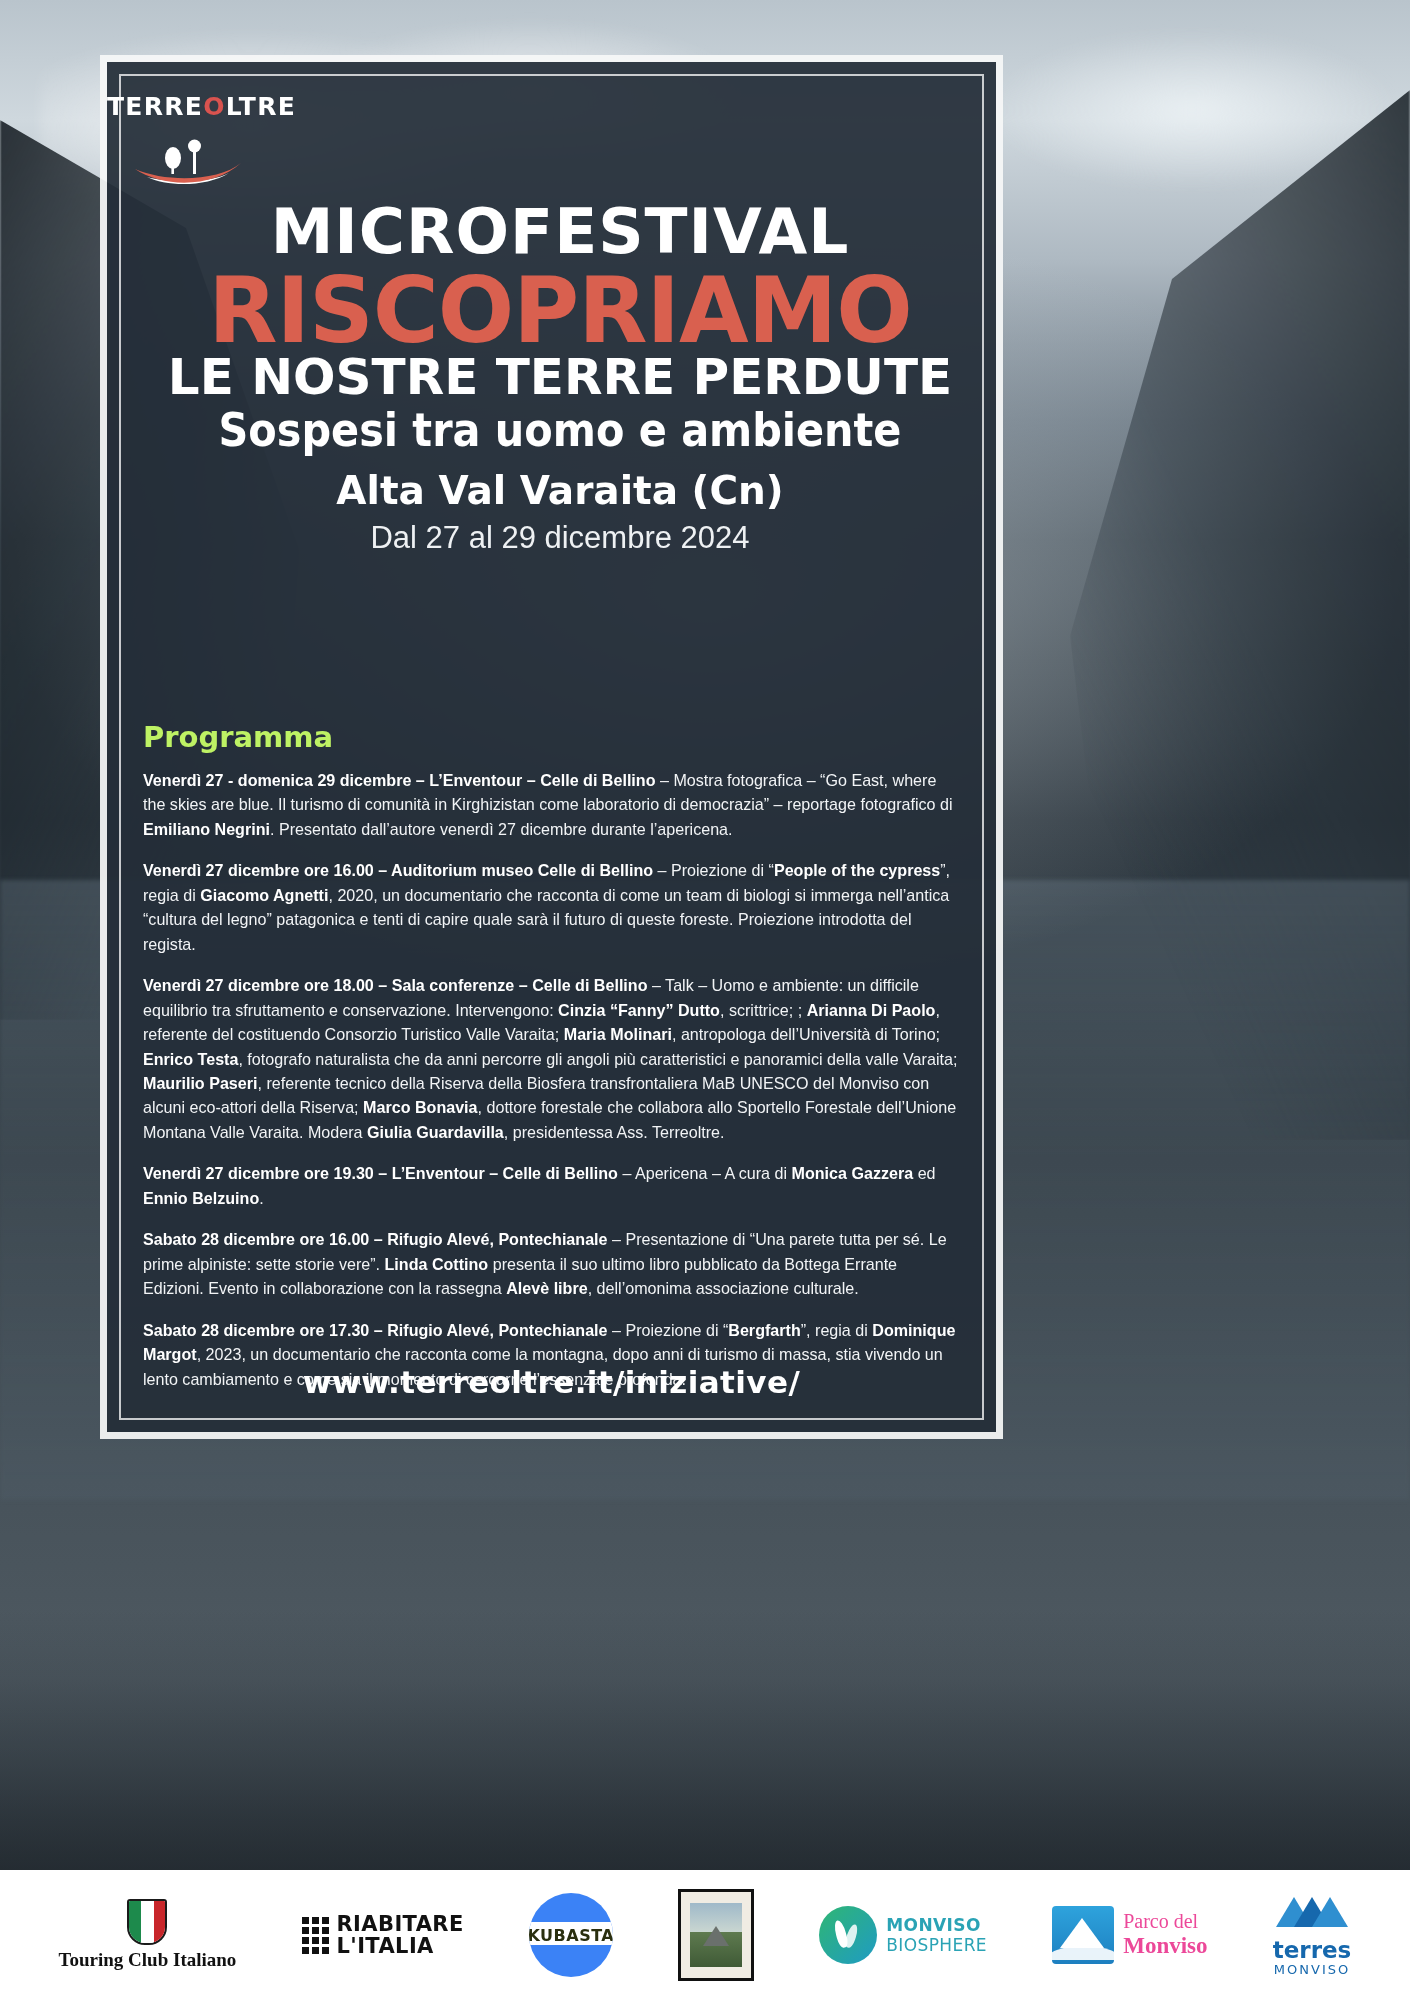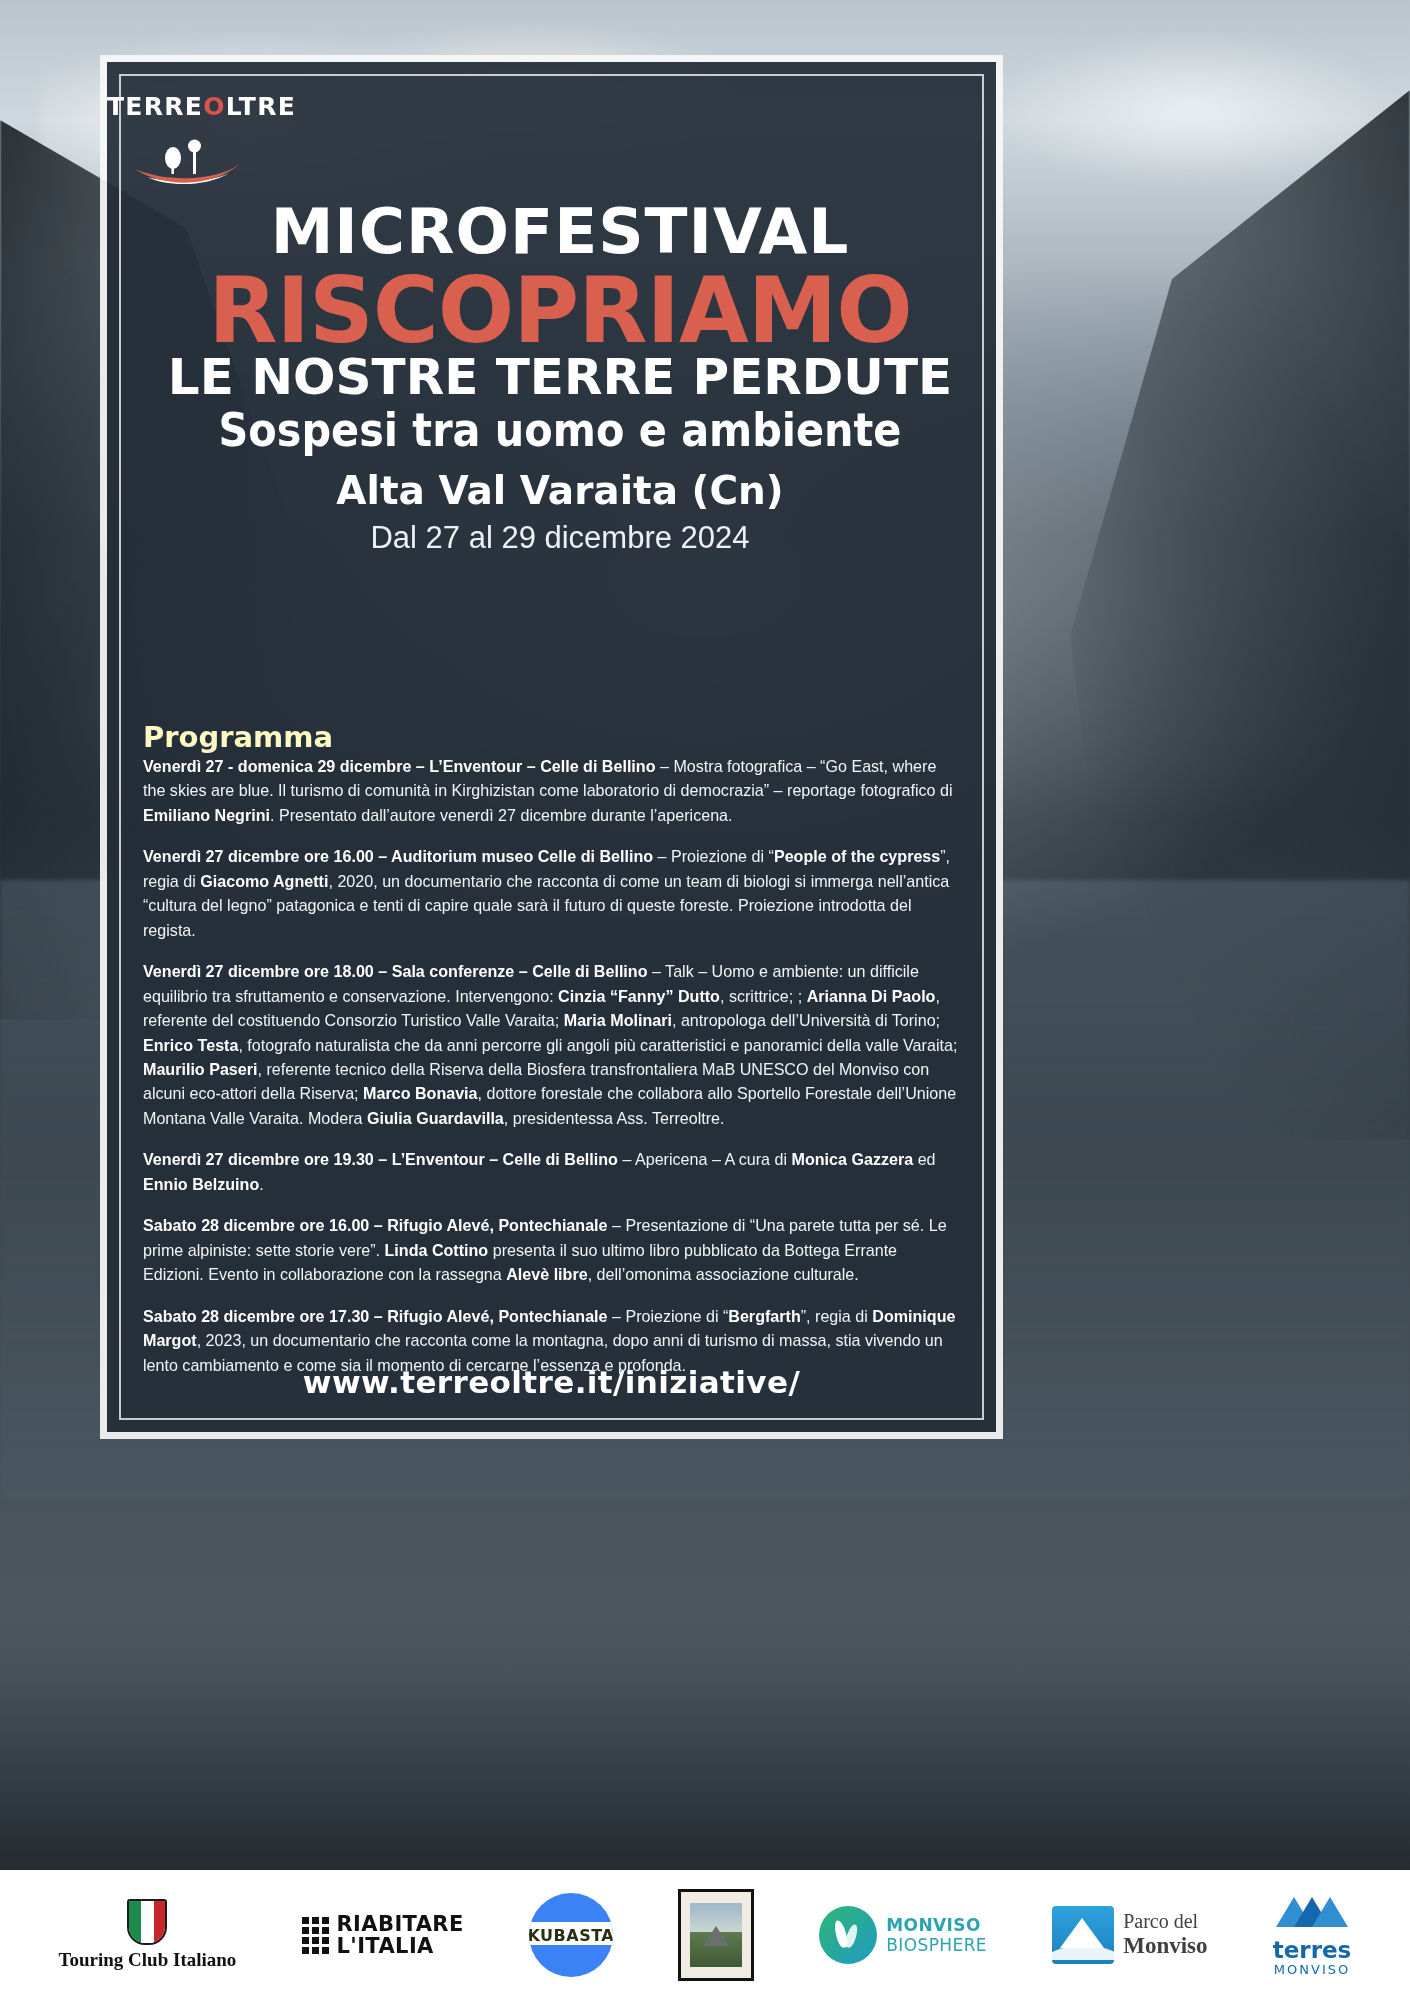--- a/index.html
+++ b/index.html
@@ -167,21 +167,22 @@
   .prog {
     position: absolute;
     left: 36px;
     right: 36px;
     top: 658px;
   }
   .prog-title {
     font-family: "DejaVu Sans", sans-serif;
     font-weight: 700;
     font-size: 29px;
-    color: #fef9c3;
+    color: #bef264;
+    margin-bottom: 14px;
   }
   .entry {
     font-family: "Liberation Sans", sans-serif;
     font-size: 16.1px;
     line-height: 1.52;
     color: #f2f4f6;
     margin-bottom: 17px;
     text-align: left;
   }
   .entry b { font-weight: 700; color: #ffffff; }
@@ -341,21 +342,21 @@
   .sp-parco .mark .wave {
     position: absolute; left: -6px; bottom: 4px; width: 120%; height: 14px;
     background: #ffffff;
     border-radius: 50% 50% 0 0 / 100% 100% 0 0;
     opacity: 0.9;
   }
   .sp-parco .txt {
     font-family: "Liberation Serif", serif;
     font-size: 20px;
     line-height: 1.15;
-    color: #404040;
+    color: #ec4899;
   }
   .sp-parco .txt .l2 { font-weight: 700; font-size: 23px; }
 
   .sp-terres { display: flex; flex-direction: column; align-items: center; }
   .sp-terres .mtns {
     width: 72px; height: 34px;
     position: relative;
   }
   .sp-terres .mtns i {
     position: absolute; bottom: 0;

